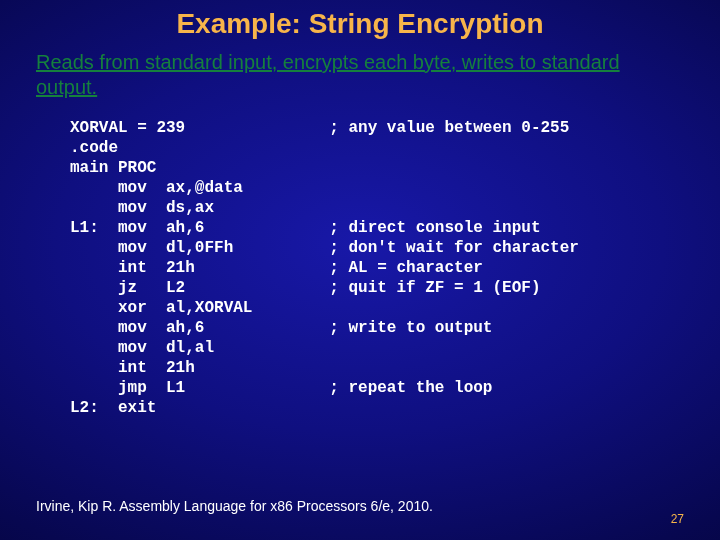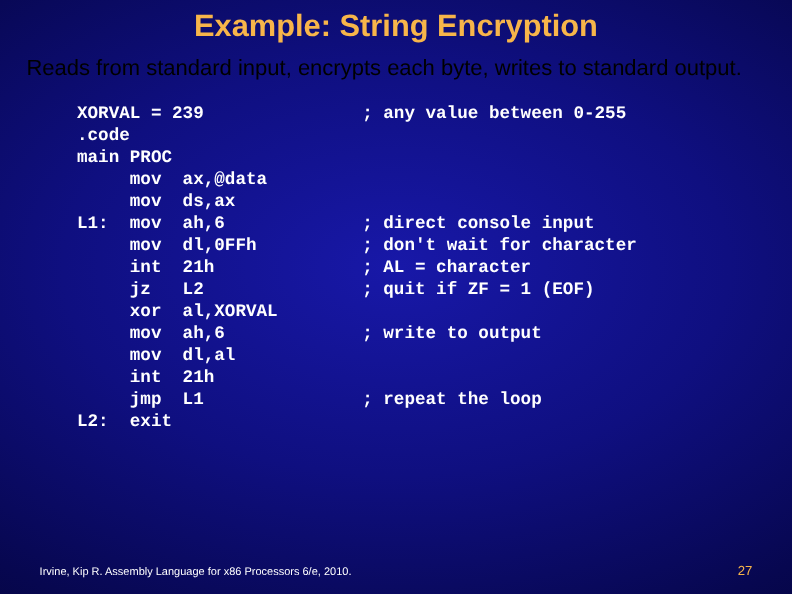--- a/index.html
+++ b/index.html
@@ -17,40 +17,41 @@
   }
   .title {
     color: #f7b54a;
     font-size: 28px;
     font-weight: bold;
     text-align: center;
     padding-top: 8px;
     padding-bottom: 10px;
   }
   .body-text {
-    color: #000000;
+    color: #15803d;
     font-size: 20px;
-    padding: 0 24px;
+    padding: 0 36px;
     line-height: 1.25;
+    text-decoration: underline;
   }
   .code-block {
     font-family: "Courier New", Courier, monospace;
     font-size: 16px;
     font-weight: bold;
     white-space: pre;
     color: #fff;
     padding: 18px 0 0 70px;
     line-height: 1.25;
   }
   .footer {
     position: absolute;
-    bottom: 14px;
+    bottom: 26px;
     left: 36px;
     color: #fff;
-    font-size: 10px;
+    font-size: 14px;
   }
   .pagenum {
     position: absolute;
     bottom: 14px;
     right: 36px;
     color: #f7b54a;
     font-size: 12px;
   }
 </style>
 </head>

